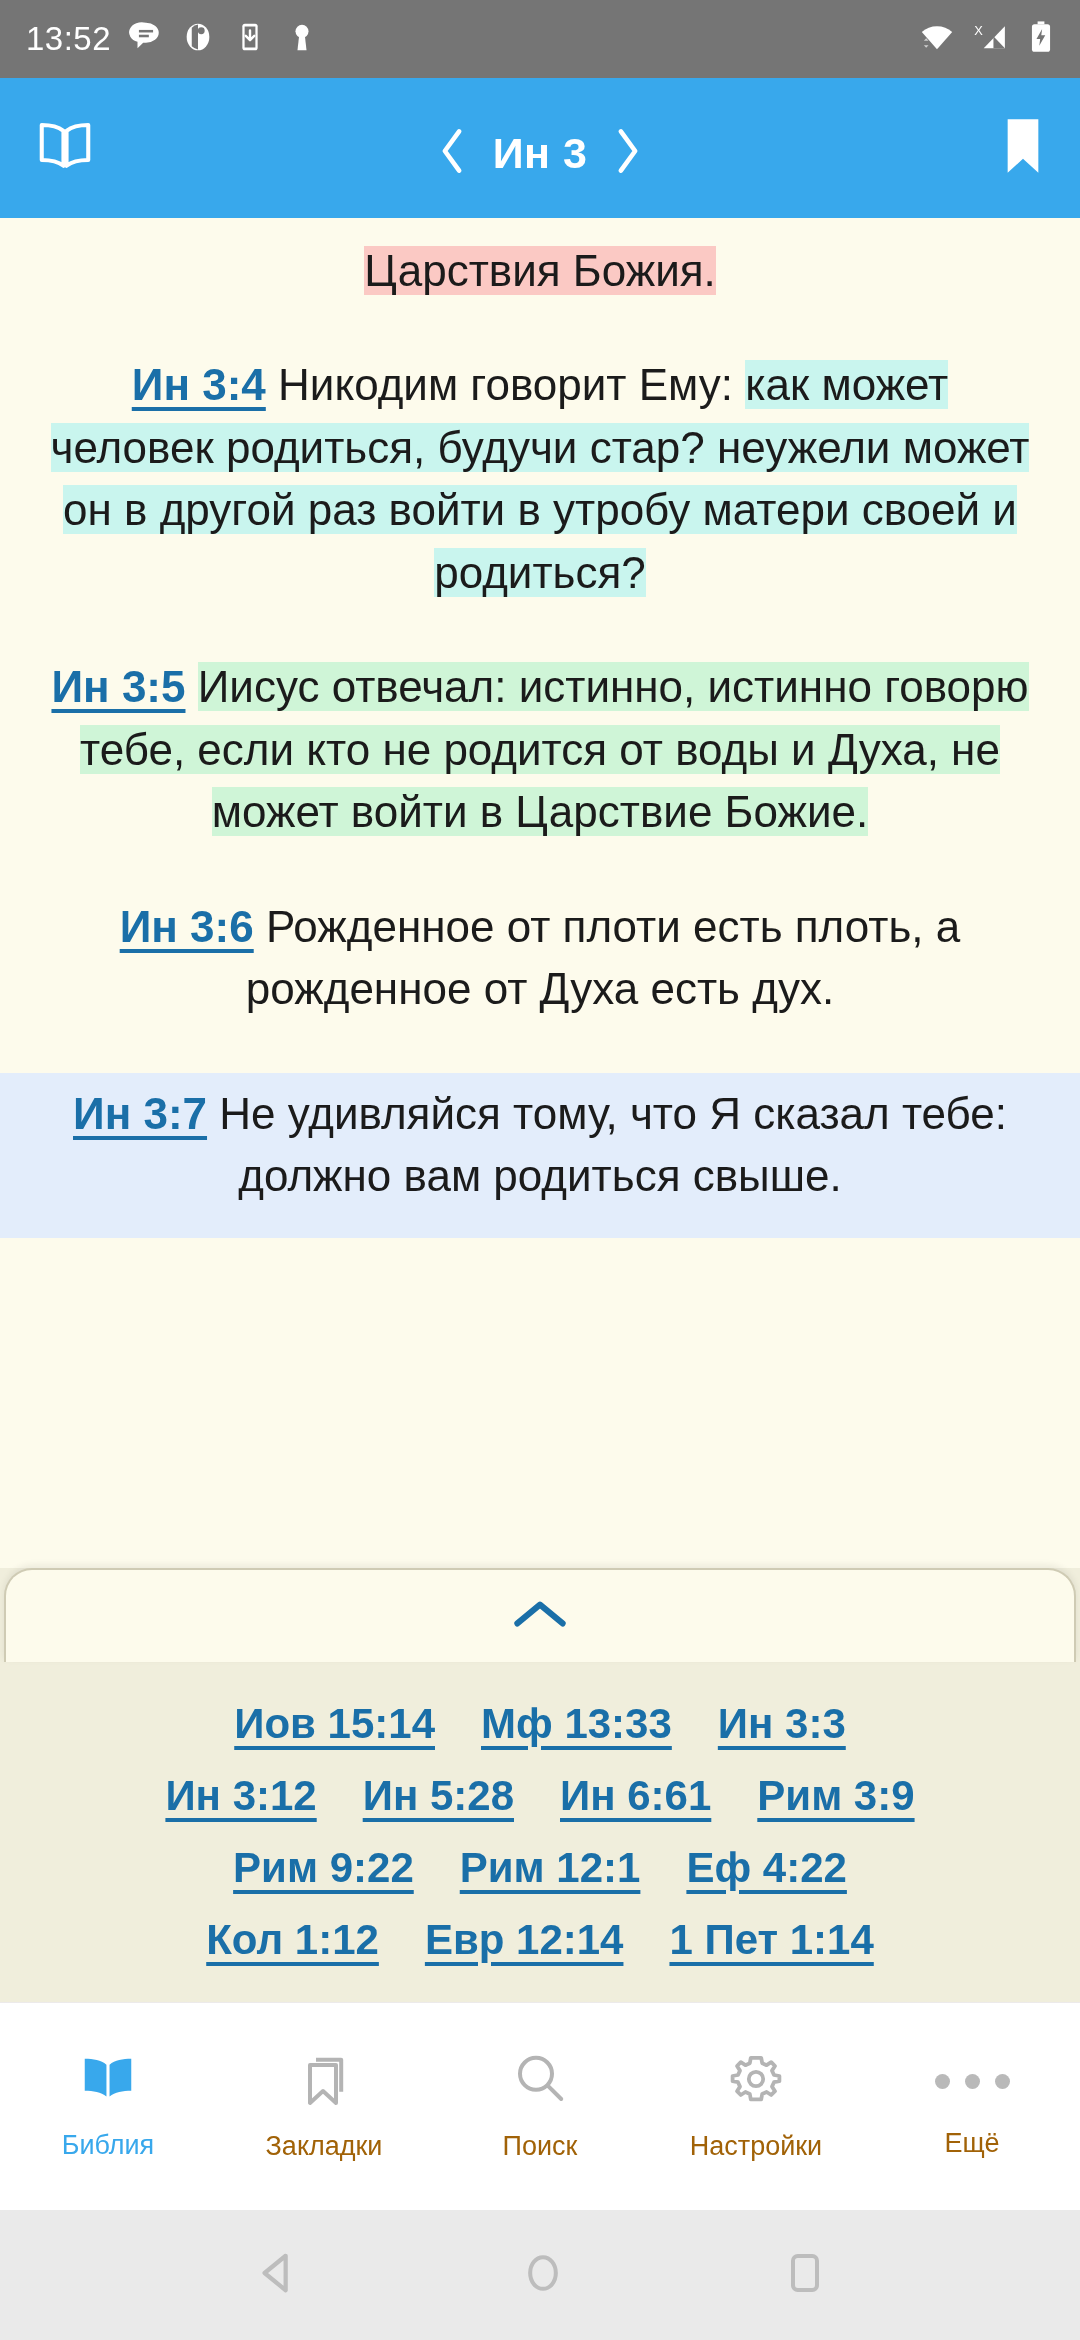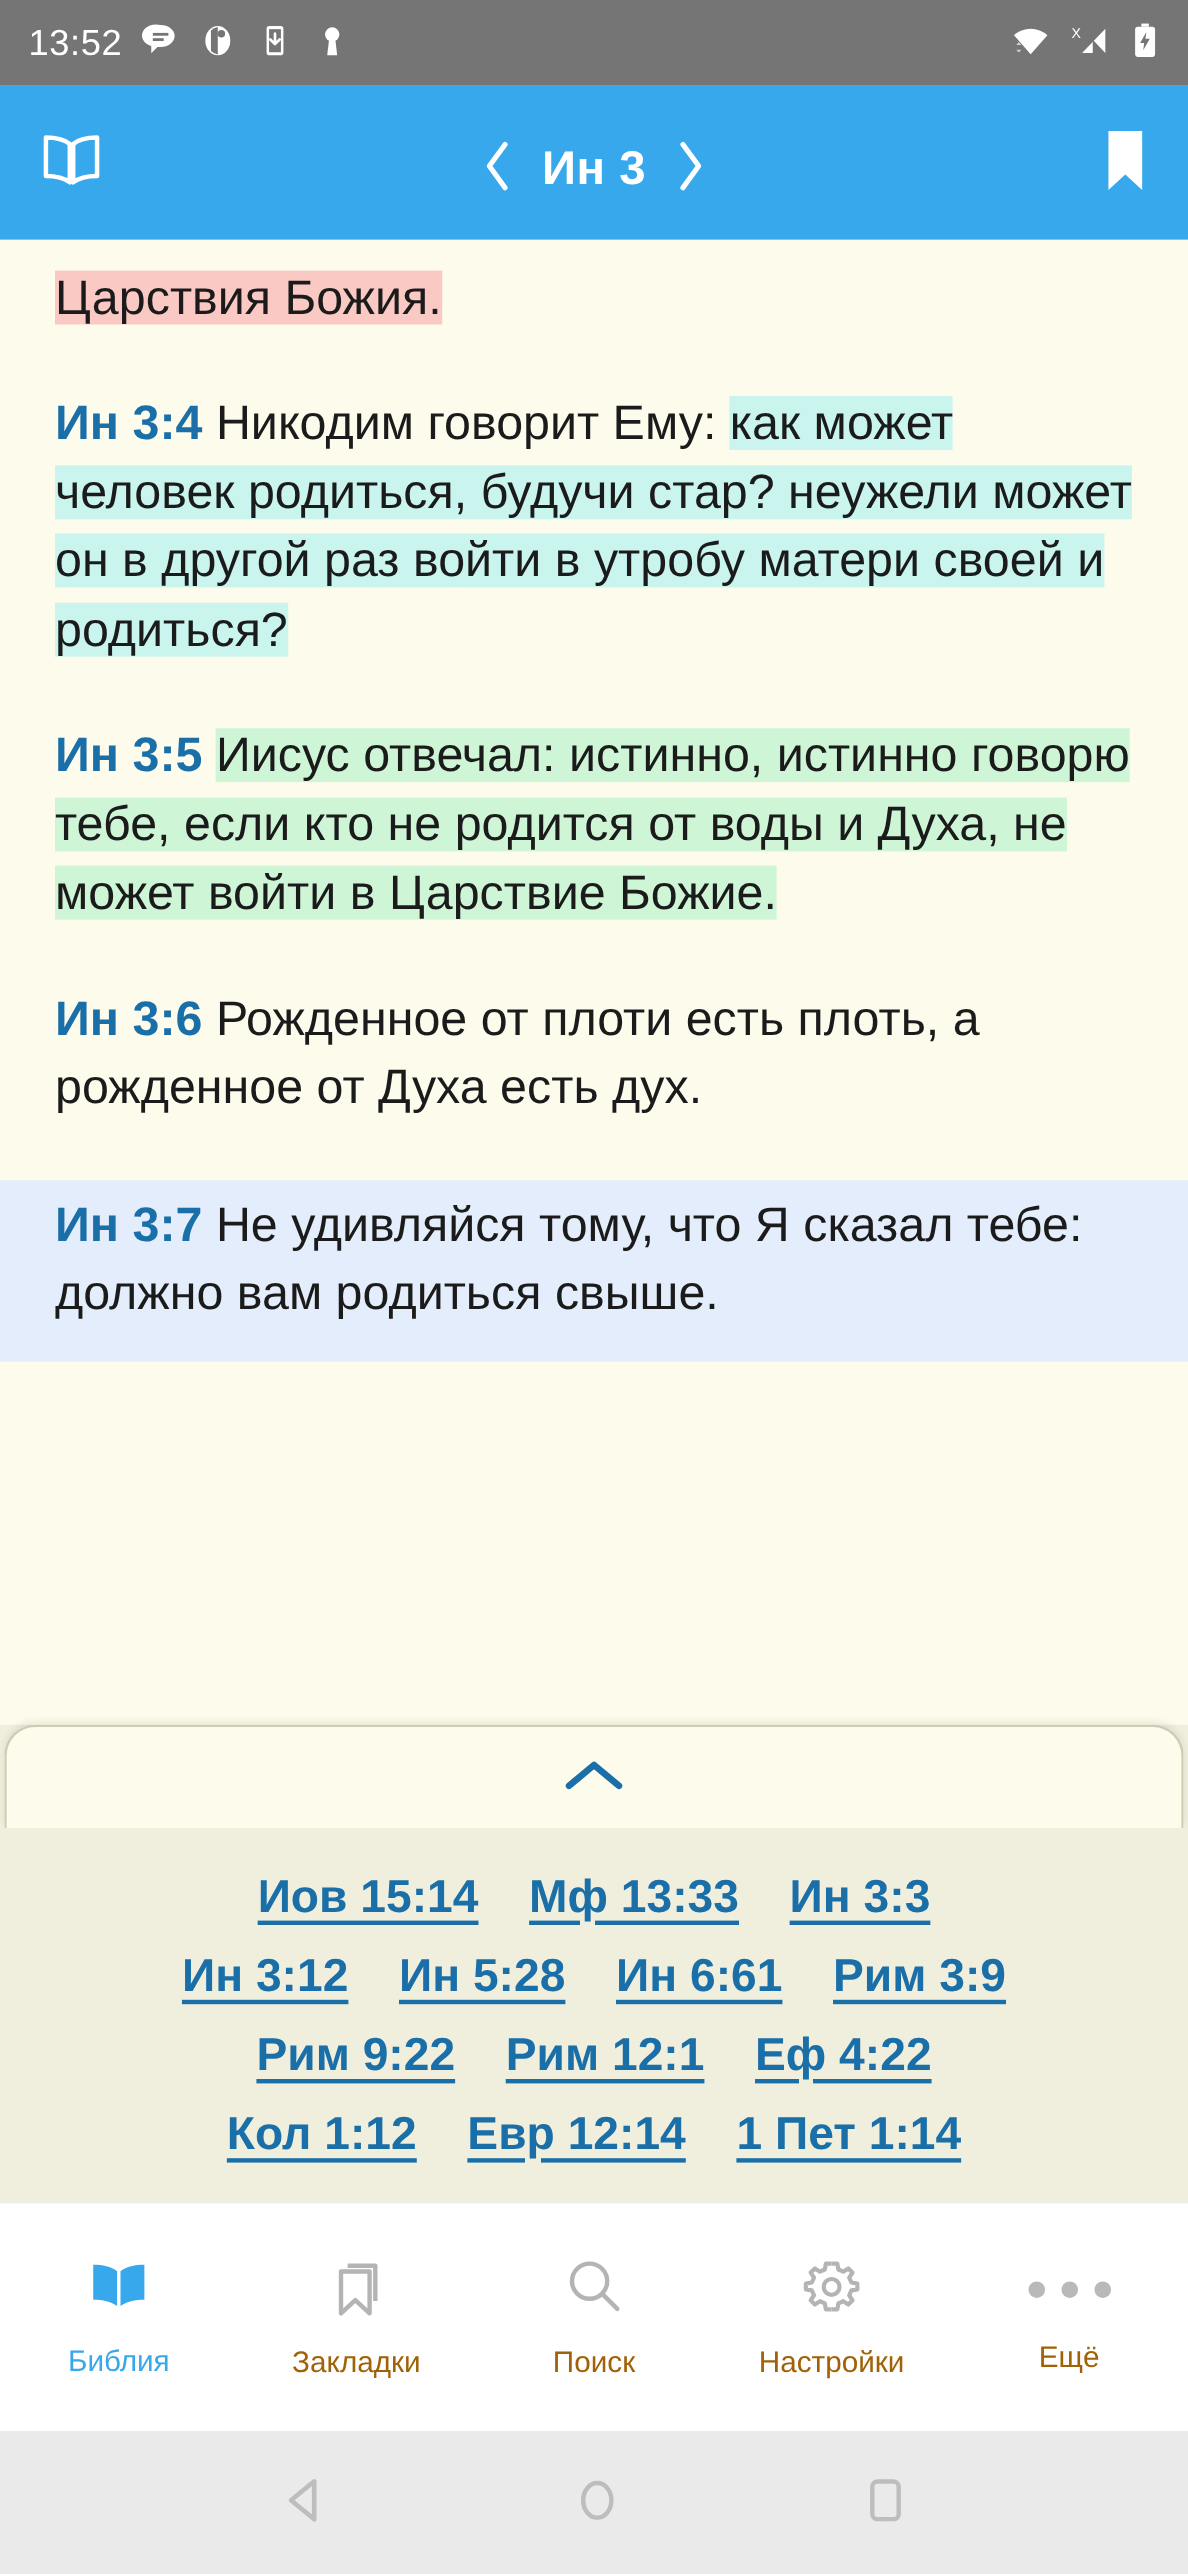--- a/index.html
+++ b/index.html
@@ -42,24 +42,25 @@
 
   
   .reader{
     position:absolute; top:218px; left:0; right:0; bottom:334px;
     background:#FDFBEC;
     overflow:hidden;
   }
   .verse{
     font-size:44px; line-height:1.42; color:#1b1b1b;
     padding:0 50px;
+    text-align:center;
   }
   .vtxt{ }
   .vref{
-    color:#1A6FA8; font-weight:bold; 
+    color:#1A6FA8; font-weight:bold; text-decoration:underline;
     text-underline-offset:7px; text-decoration-thickness:4px;
   }
   mark{ color:#1b1b1b; padding:0; }
   .hl-pink  { background:#FBC9C4; }
   .hl-cyan  { background:#C9F5EE; }
   .hl-green { background:#CFF5D7; }
   .v-gap{ height:52px; }
   .v-selected{
     background:#E3EDFB;
     padding-top:10px; padding-bottom:30px;

